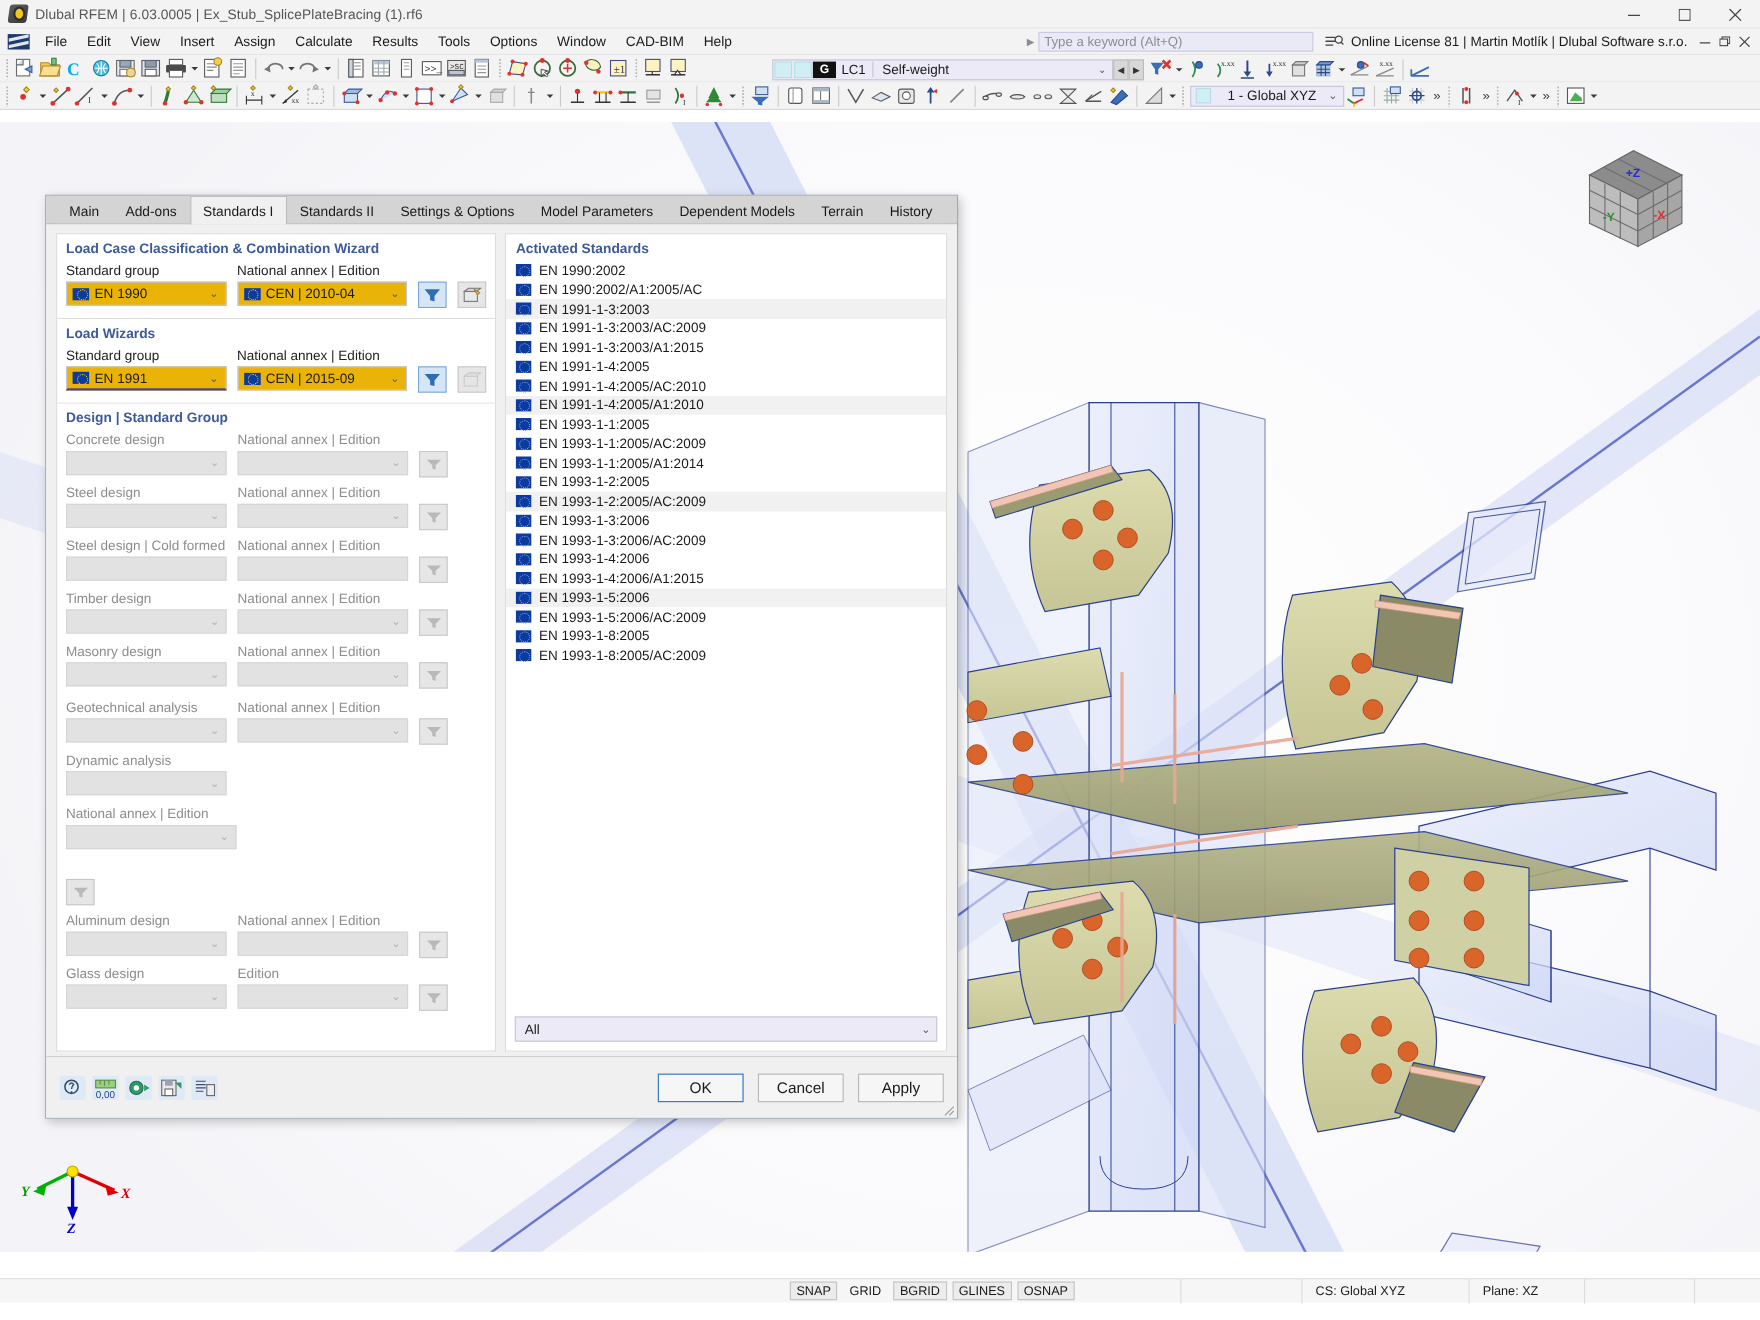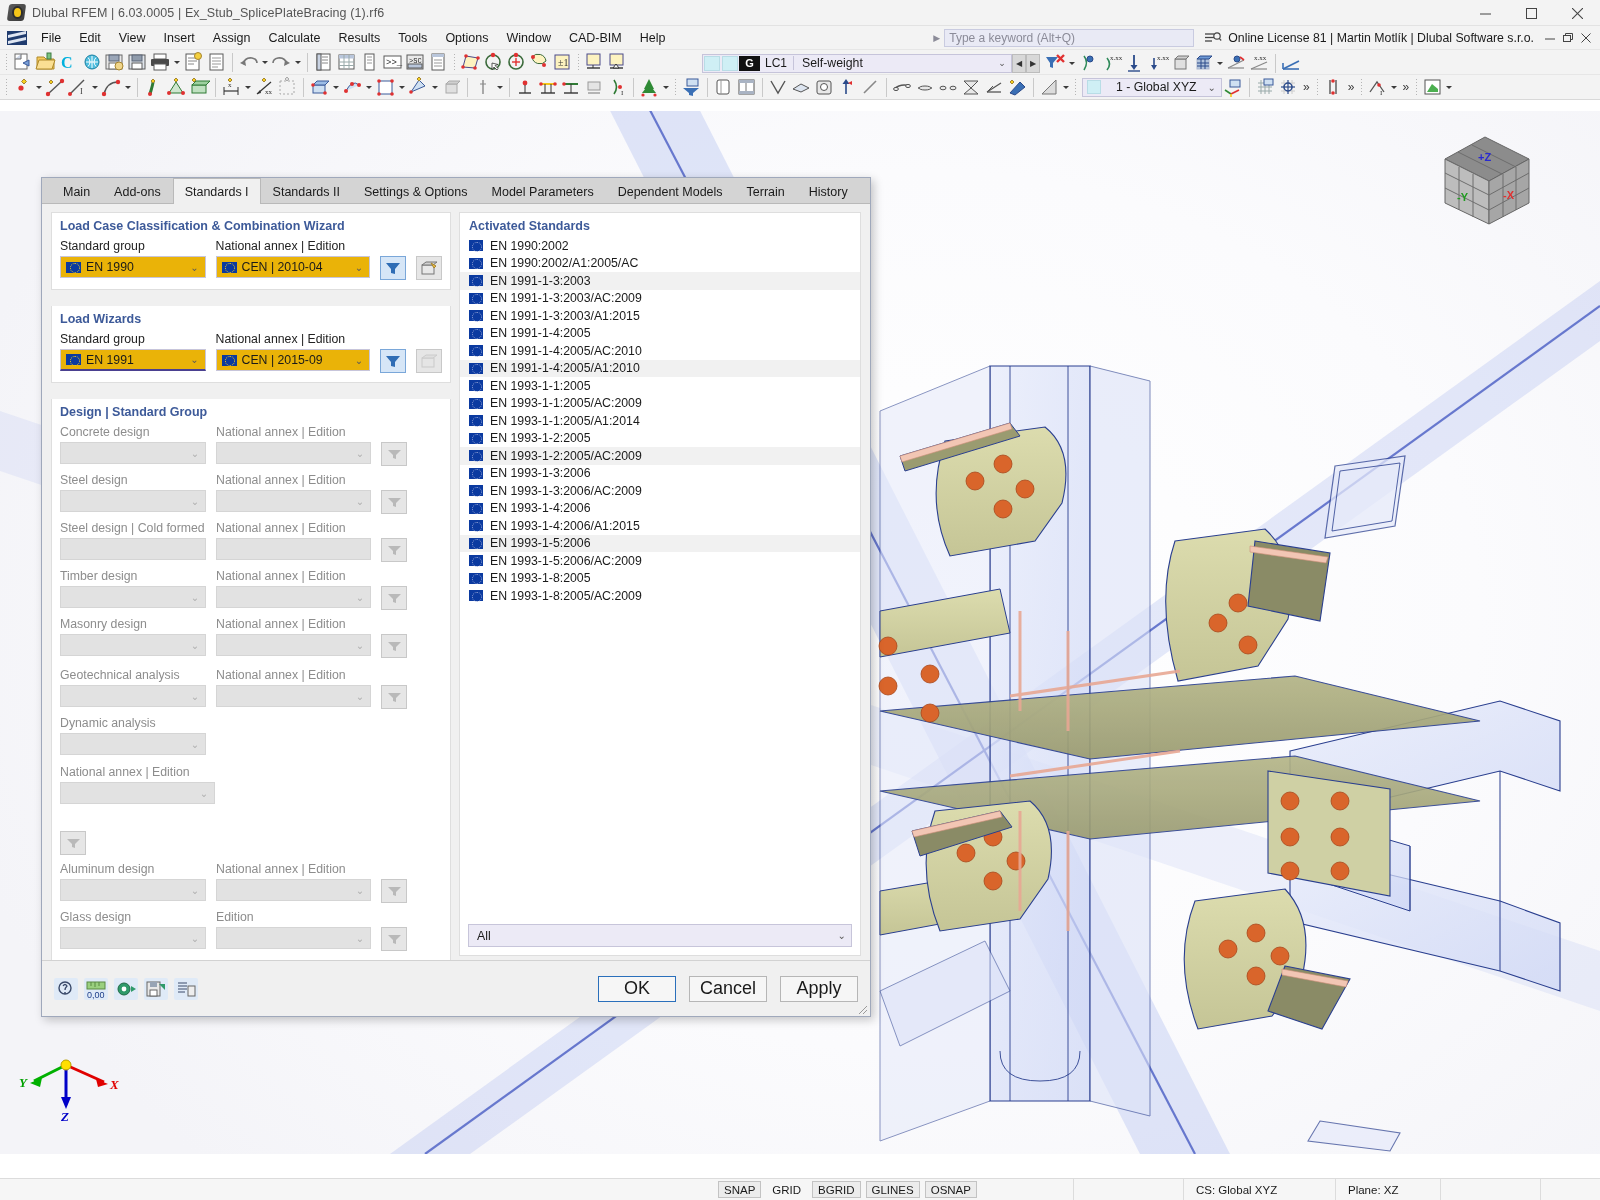--- a/index.html
+++ b/index.html
@@ -100,21 +100,21 @@
   .vp-grad{position:absolute;inset:0;
     background:
       radial-gradient(ellipse 1000px 800px at 58% 48%, #ffffff 0%, #fbfbfd 55%, #f4f4f8 100%);}
   .axes{position:absolute;left:18px;bottom:22px;width:110px;height:95px;}
   .ax-lbl{position:absolute;font-size:13px;font-weight:bold;font-family:"Liberation Serif",serif;font-style:italic;}
 
   .navcube{position:absolute;right:55px;top:8px;width:120px;height:120px;}
 
   
   .statusbar{
-    position:absolute;left:0;bottom:0;width:1600px;height:46px;background:#ffffff;
+    position:absolute;left:0;bottom:16px;width:1600px;height:46px;background:#ffffff;
   }
   .sb-row{position:absolute;left:0;bottom:0;width:1600px;height:22px;background:#f6f6f6;
     border-top:1px solid #dcdcdc;display:flex;align-items:center;}
   .sb-tog{
     border:1px solid #c3c3c3;background:#ececec;font-size:11.5px;color:#1a1a1a;
     padding:1px 5px;margin-right:5px;height:17px;display:flex;align-items:center;
   }
   .sb-tog.off{border-color:transparent;background:transparent;}
   .sb-cell{border-left:1px solid #dcdcdc;height:22px;display:flex;align-items:center;padding:0 12px;font-size:11.5px;}
 
@@ -142,21 +142,21 @@
     height:26px;background:#d4d4d4;display:flex;align-items:flex-end;padding-left:9px;
     border-bottom:1px solid #b9b9b9;
   }
   .tab{
     height:24px;padding:0 11px;display:flex;align-items:center;font-size:12.5px;
     background:#d4d4d4;color:#1a1a1a;border:1px solid transparent;border-bottom:none;
   }
   .tab.active{background:#f0f0f0;border-color:#b9b9b9;height:26px;position:relative;top:1px;}
 
   .dlg-body{flex:1;display:flex;padding:8px 9px 4px 9px;gap:8px;background:#f0f0f0;min-height:0;}
-  .col-left{width:400px;display:flex;flex-direction:column;gap:16px;}
+  .col-left{width:400px;display:flex;flex-direction:column;gap:0px;}
   .col-right{flex:1;display:flex;flex-direction:column;}
 
   .grp{background:#ffffff;border:1px solid #dedede;padding:6px 8px 9px 8px;}
   .grp + .grp{border-top:none;}
   .grp-title{color:#3d5a99;font-weight:bold;font-size:12.5px;margin-bottom:6px;}
   .fld-row{display:flex;align-items:flex-start;gap:10px;}
   .fld{display:flex;flex-direction:column;}
   .fld-lbl{font-size:12.3px;color:#222;margin-bottom:3px;}
   .fld-lbl.dim{color:#8d8d8d;}
   .combo{
@@ -194,21 +194,21 @@
 
   .dlg-footer{
     height:56px;background:#f0f0f0;border-top:1px solid #d2d2d2;
     display:flex;align-items:center;padding:0 12px;position:relative;
   }
   .foot-icons{display:flex;gap:6px;}
   .foot-ic{width:24px;height:22px;background:#dfeaf7;border-radius:2px;position:relative;}
   .foot-btns{position:absolute;right:12px;display:flex;gap:13px;}
   .btn{
     width:78px;height:26px;border:1px solid #b6b6b6;background:#f6f6f6;
-    display:flex;align-items:center;justify-content:center;font-size:18px;color:#1a1a1a;
+    display:flex;align-items:center;justify-content:center;font-size:14px;color:#1a1a1a;
   }
   .btn.primary{border:1.6px solid #2a6fbb;}
   .resize-grip{position:absolute;right:2px;bottom:1px;width:12px;height:12px;}
 </style>
 </head>
 <body>
 
 <div class="titlebar">
   <div class="app-icon">
     <div class="b"></div>

